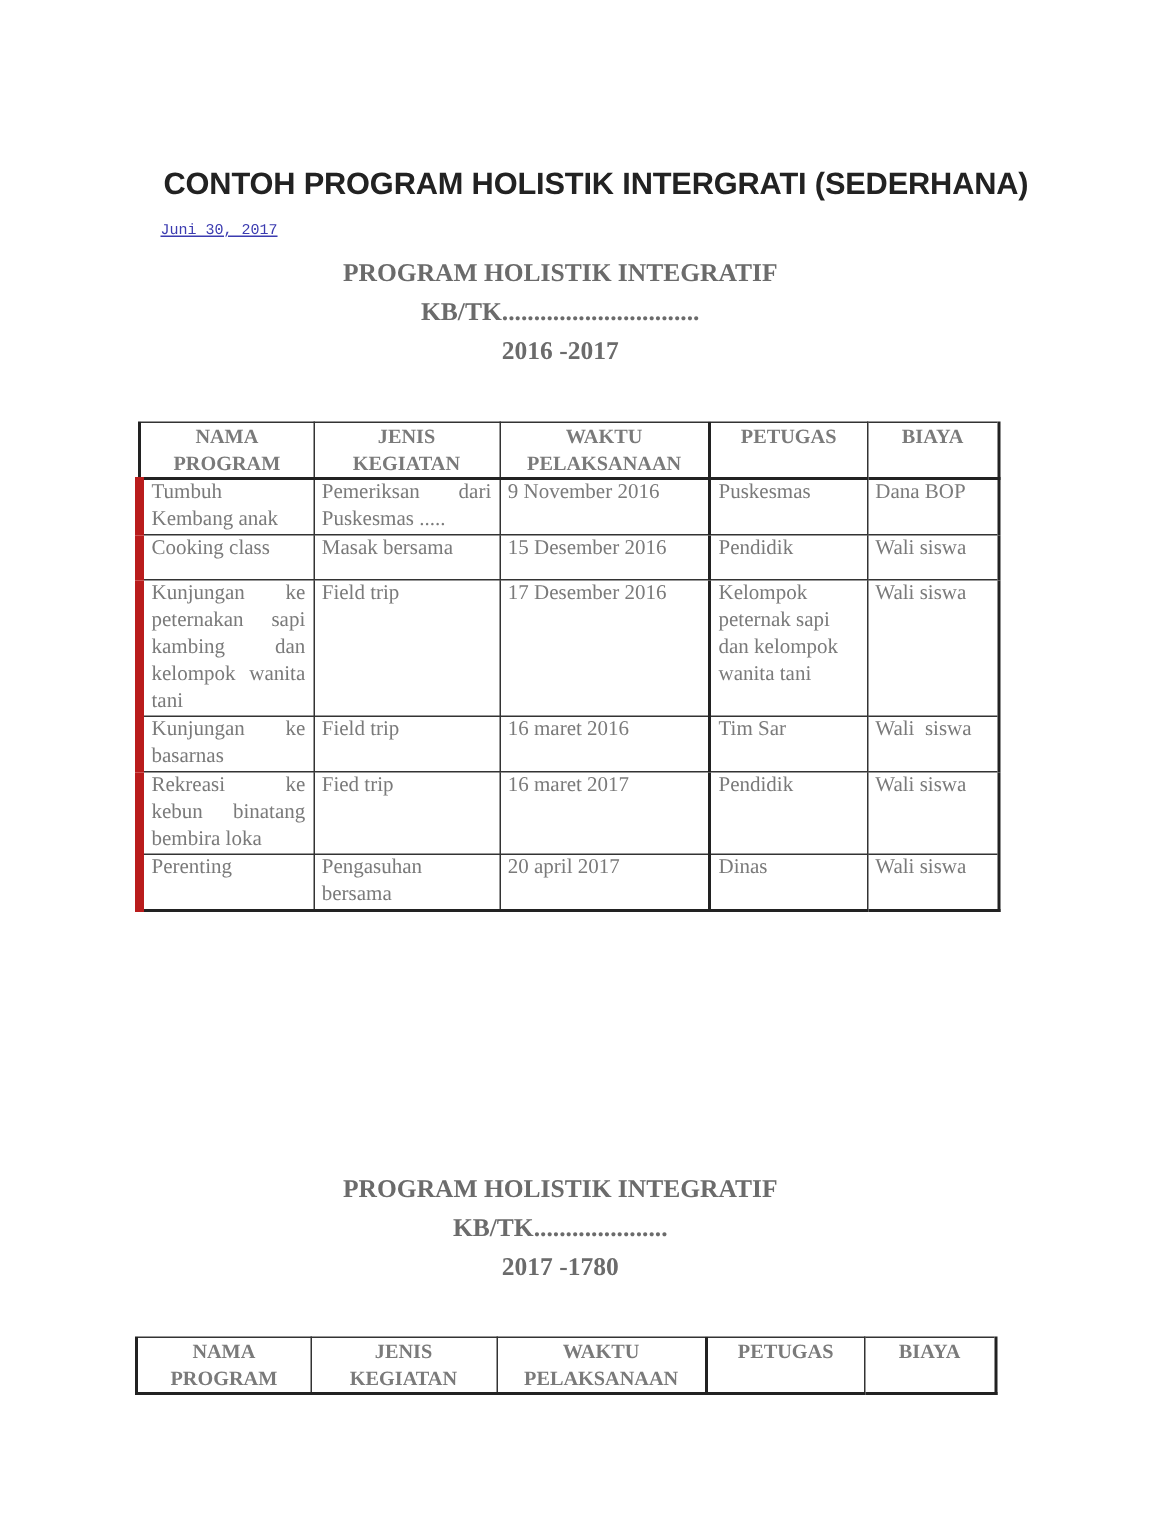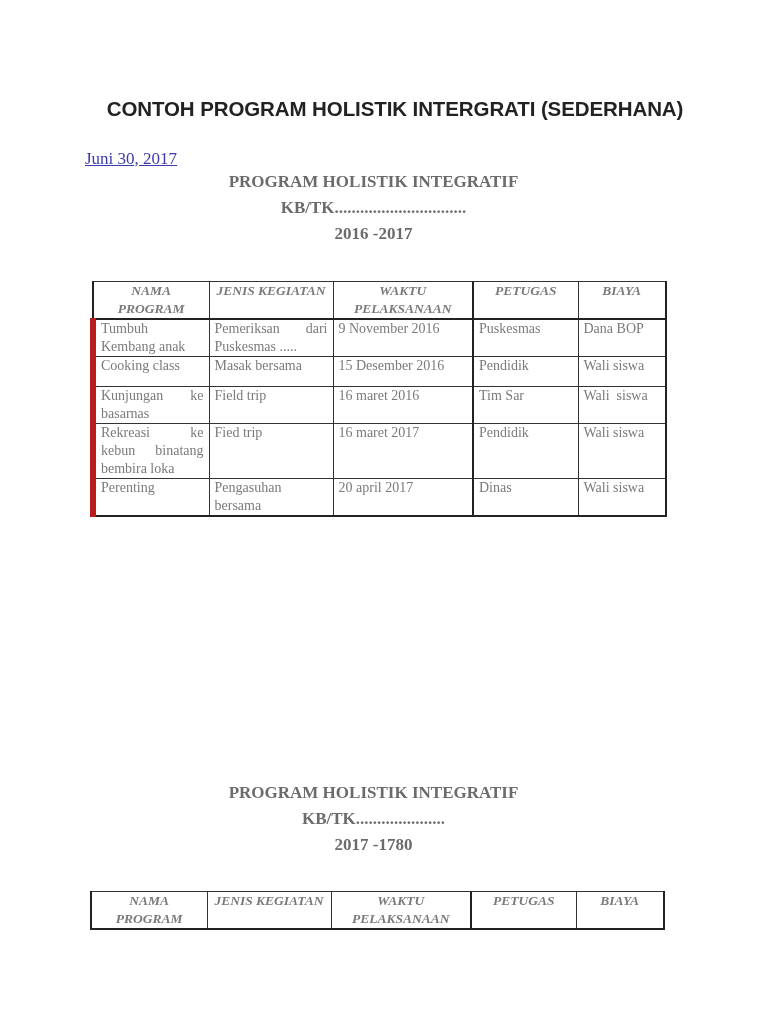--- a/index.html
+++ b/index.html
@@ -12,35 +12,34 @@
     }
     body {
       position: relative;
       font-family: "Liberation Serif", serif;
     }
     .page-title {
       position: absolute;
       left: 91px;
       top: 92px;
       width: 600px;
-      margin: 4px;
+      margin: 18px;
       font-family: "Liberation Sans", sans-serif;
       font-weight: bold;
       font-size: 20.5px;
       line-height: 25px;
       color: #222222;
       letter-spacing: -0.1px;
-      text-align: center;
     }
     .post-date {
       position: absolute;
-      left: 85px;
+      left: 107px;
       top: 149px;
-      font-family: Liberation Serif, serif;
-      font-size: 17px;
+      font-family: Liberation Mono, monospace;
+      font-size: 10px;
       color: #3b3bb0;
       text-decoration: underline;
     }
     .doc-heading {
       position: absolute;
       left: 0;
       width: 747px;
       text-align: center;
       font-family: "Liberation Serif", serif;
       font-weight: bold;
@@ -72,21 +71,20 @@
       line-height: 18px;
     }
     table.program-table th {
       font-weight: bold;
       text-align: center;
       font-size: 13.5px;
       color: #7a7a7a;
       padding-top: 0;
       height: 36px;
       border-bottom: 2px solid #222;
-      font-style: italic;
     }
     table.program-table td.c-left { border-left: 6px solid #b91c1c; }
     table.program-table th.c-left { border-left: 2px solid #222; }
     table.program-table td.c-petugas,
     table.program-table th.c-petugas { border-left: 2px solid #222; }
     table.program-table td.c-right,
     table.program-table th.c-right { border-right: 2px solid #222; }
     table.program-table tr:last-child td { border-bottom: 2px solid #222; }
     table.program-table th { border-top: 1px solid #333; }
     td.justify { text-align: justify; text-align-last: left; }
@@ -128,20 +126,27 @@
       <td class="c-petugas">Puskesmas</td>
       <td class="c-right">Dana BOP</td>
     </tr>
     <tr style="height:30px;">
       <td class="c-left">Cooking class</td>
       <td>Masak bersama</td>
       <td>15 Desember 2016</td>
       <td class="c-petugas">Pendidik</td>
       <td class="c-right">Wali siswa</td>
     </tr>
+    <tr style="height:91px;">
+      <td class="c-left justify">Kunjungan ke peternakan sapi kambing dan kelompok wanita tani</td>
+      <td>Field trip</td>
+      <td>17 Desember 2016</td>
+      <td class="c-petugas">Kelompok peternak sapi dan kelompok wanita tani</td>
+      <td class="c-right">Wali siswa</td>
+    </tr>
     <tr style="height:37px;margin-left:19px;">
       <td class="c-left justify">Kunjungan ke basarnas</td>
       <td>Field trip</td>
       <td>16 maret 2016</td>
       <td class="c-petugas">Tim Sar</td>
       <td class="c-right" style="white-space:pre;">Wali  siswa</td>
     </tr>
     <tr style="height:55px;">
       <td class="c-left justify">Rekreasi ke kebun binatang bembira loka</td>
       <td>Fied trip</td>

